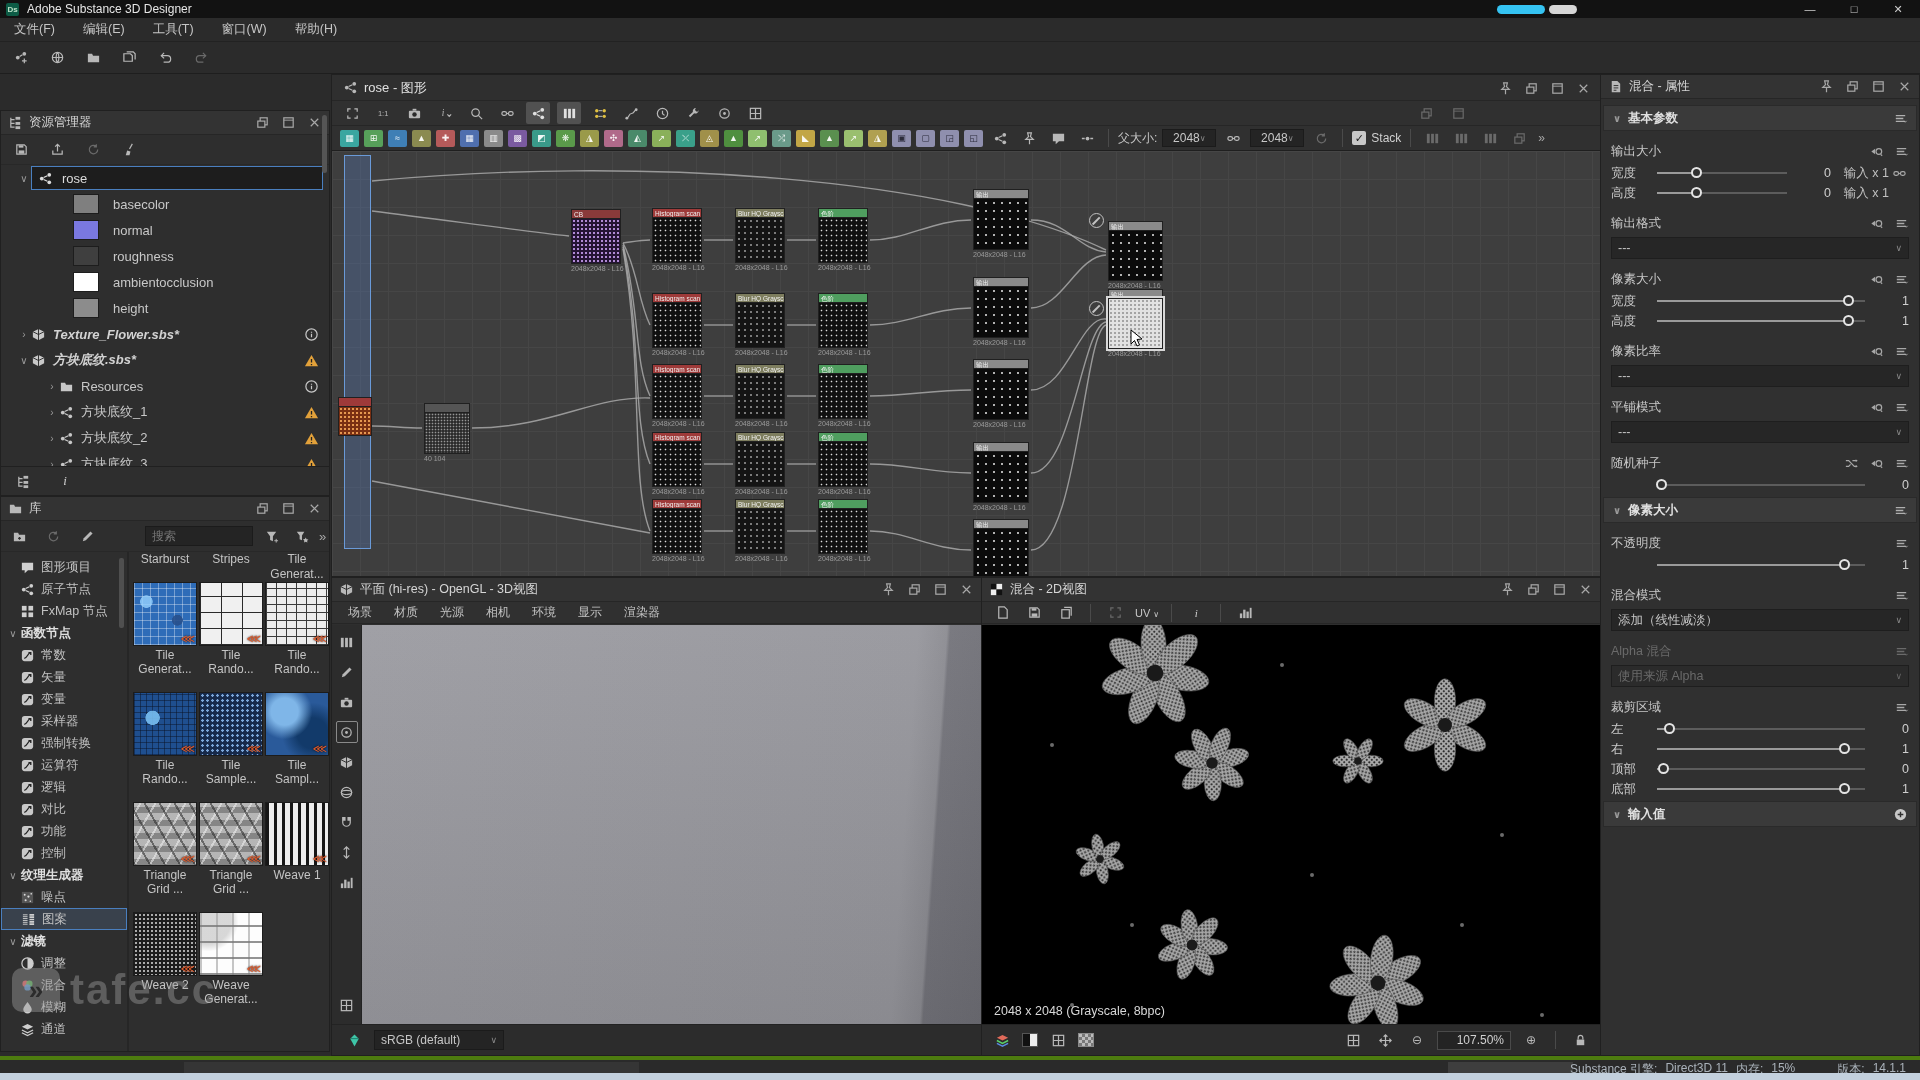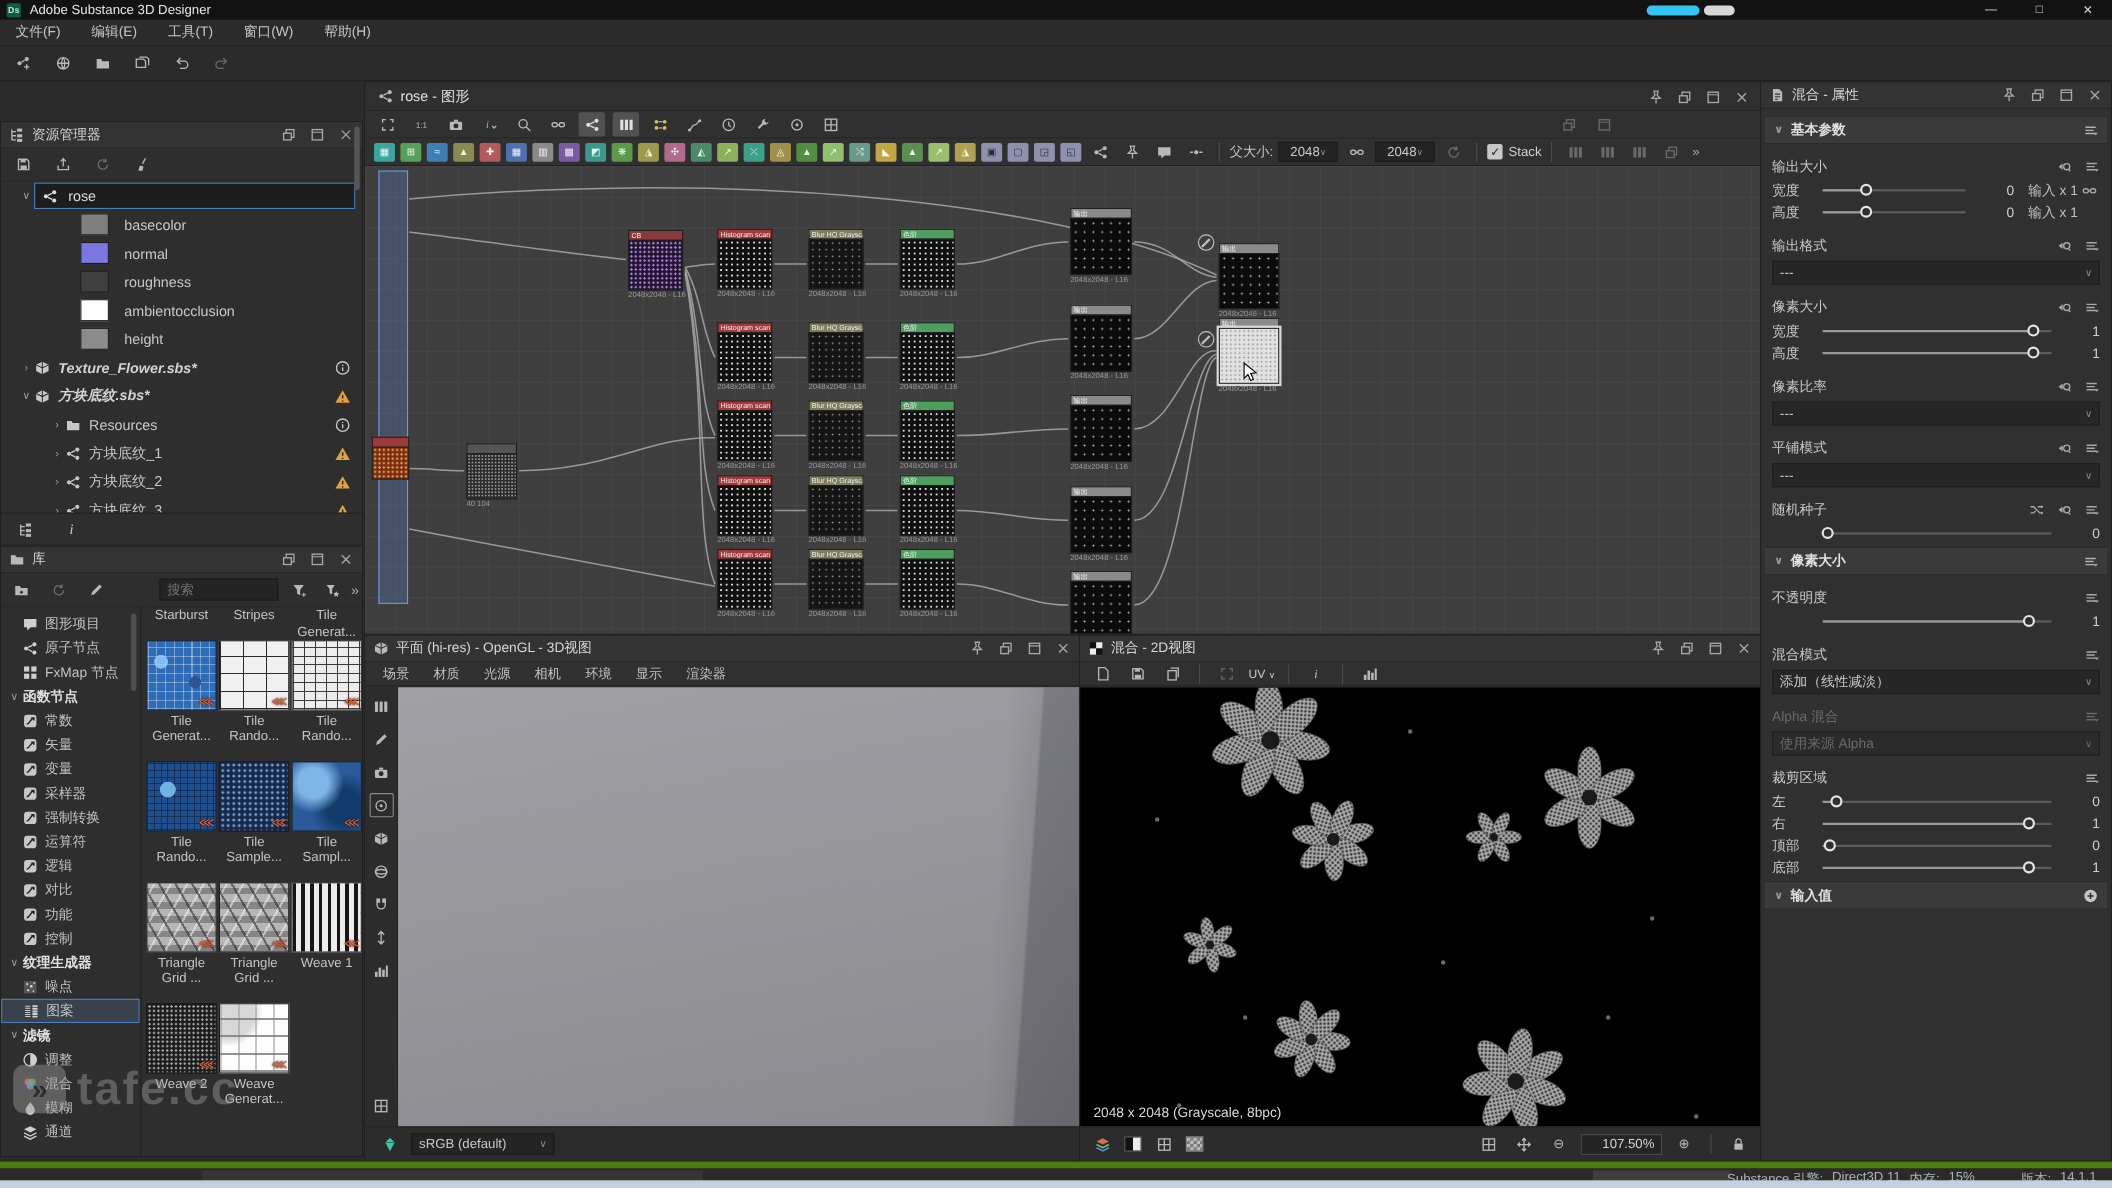--- a/index.html
+++ b/index.html
@@ -145,21 +145,21 @@
   .track .knob { position:absolute; top:-5px; width:11px; height:11px; border:2px solid #e4e4e4; border-radius:50%; background:#303030; margin-left:-5px; }
   .pval { width:34px; text-align:right; color:#cfcfcf; }
   .psuffix { width:58px; text-align:right; color:#c0c0c0; }
   .plink { width:20px; text-align:center; color:#a8a8a8; }
   .pdrop { height:22px; margin:2px 10px 2px 10px; background:#262626; border:1px solid #1e1e1e; display:flex; align-items:center; justify-content:space-between; padding:0 6px; color:#c8c8c8; font-size:12.5px; }
   .pdrop .ar { color:#8a8a8a; font-size:9px; }
   .disabled, .disabled * { color:#6a6a6a !important; }
   .pdrop.disabledbox { background:#2b2b2b; }
 
   
-  #statusbar { position:absolute; left:0; top:1056px; width:1920px; height:17px; background:#2a2a2a; border-top:6px solid #4d7c0f; font-size:12px; color:#aab2ba; }
+  #statusbar { position:absolute; left:0; top:1056px; width:1920px; height:17px; background:#2a2a2a; border-top:4px solid #4d7c0f; font-size:12px; color:#aab2ba; }
   #sbseg1 { position:absolute; left:184px; top:2px; width:455px; height:12px; background:#353535; }
   #sbseg2 { position:absolute; left:1448px; top:2px; width:125px; height:12px; background:#3e3e3e; }
   #sbtext { position:absolute; right:14px; top:1px; display:flex; gap:8px; }
   #bottomstrip { position:absolute; left:0; top:1073px; width:1920px; height:7px; background:#c3d0dd; }
 
   
   #watermark { position:absolute; left:12px; top:966px; display:flex; align-items:center; gap:10px; opacity:.45; pointer-events:none; }
   #wm-logo { width:48px; height:44px; background:#9a9a9a; border-radius:10px; color:#2b2b2b; font-size:26px; font-weight:bold; display:flex; align-items:center; justify-content:center; }
   #wm-text { font-size:42px; font-weight:bold; color:#9a9a9a; letter-spacing:2px; }
 

